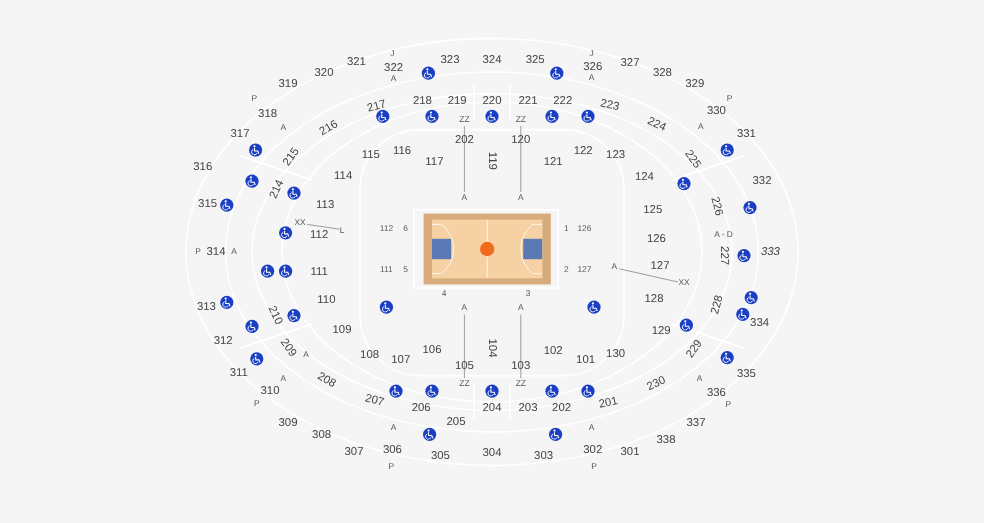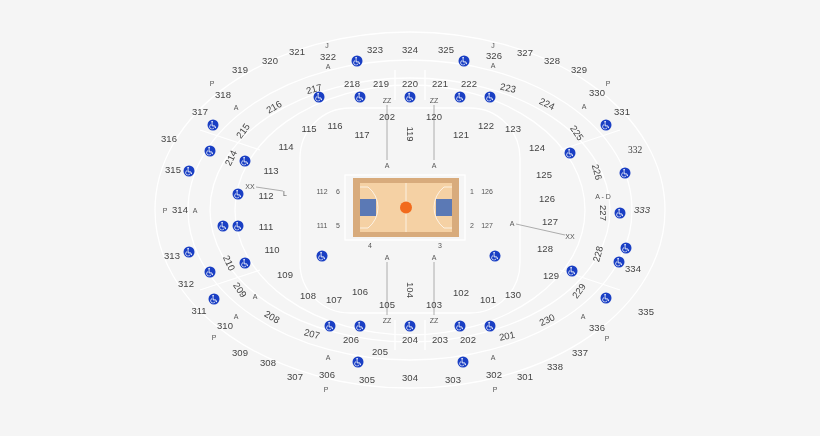--- a/index.html
+++ b/index.html
@@ -72,28 +72,28 @@
       <div class="lbl" style="left: 525px; top: 53px;">327</div>
       <div class="lbl" style="left: 552px; top: 61px;">328</div>
       <div class="lbl" style="left: 270px; top: 61px;">320</div>
       <div class="lbl" style="left: 240px; top: 70px;">319</div>
       <div class="lbl" style="left: 579px; top: 70px;">329</div>
       <div class="lbl" style="left: 223px; top: 95px;">318</div>
       <div class="lbl" style="left: 597px; top: 93px;">330</div>
       <div class="lbl" style="left: 200px; top: 112px;">317</div>
       <div class="lbl" style="left: 622px; top: 112px;">331</div>
       <div class="lbl" style="left: 169px; top: 139px;">316</div>
-      <div class="lbl" style="left: 635px; top: 151px; font-family: Liberation Serif, serif;">332</div>
+      <div class="lbl" style="left: 635px; top: 151px;">332</div>
       <div class="lbl" style="left: 173px; top: 170px;">315</div>
       <div class="lbl" style="left: 642px; top: 210px; font-style: italic;">333</div>
       <div class="lbl" style="left: 180px; top: 210px;">314</div>
       <div class="lbl" style="left: 172px; top: 256px;">313</div>
       <div class="lbl" style="left: 633px; top: 269px;">334</div>
       <div class="lbl" style="left: 186px; top: 284px; text-align: right;">312</div>
-      <div class="lbl" style="left: 622px; top: 312px; margin-left: 24px;">335</div>
+      <div class="lbl" style="left: 622px; top: 312px;">335</div>
       <div class="lbl" style="left: 199px; top: 311px;">311</div>
       <div class="lbl" style="left: 597px; top: 328px;">336</div>
       <div class="lbl" style="left: 225px; top: 326px;">310</div>
       <div class="lbl" style="left: 580px; top: 353px;">337</div>
       <div class="lbl" style="left: 240px; top: 353px;">309</div>
       <div class="lbl" style="left: 555px; top: 367px;">338</div>
       <div class="lbl" style="left: 268px; top: 363px;">308</div>
       <div class="lbl" style="left: 295px; top: 377px;">307</div>
       <div class="lbl" style="left: 327px; top: 375px;">306</div>
       <div class="lbl" style="left: 367px; top: 380px;">305</div>

